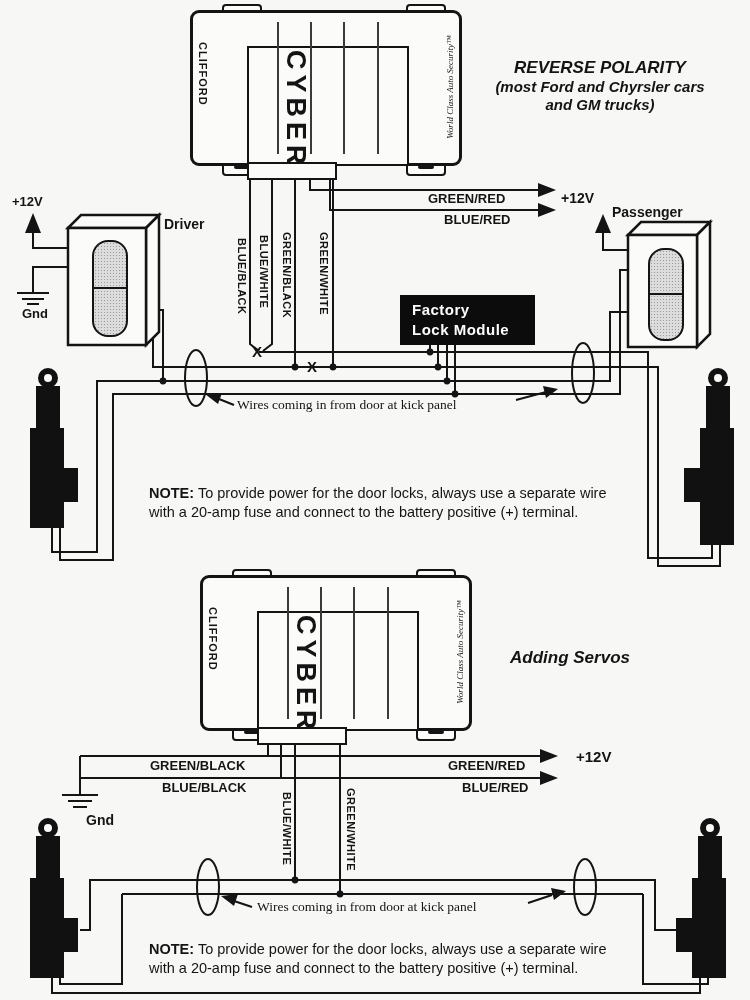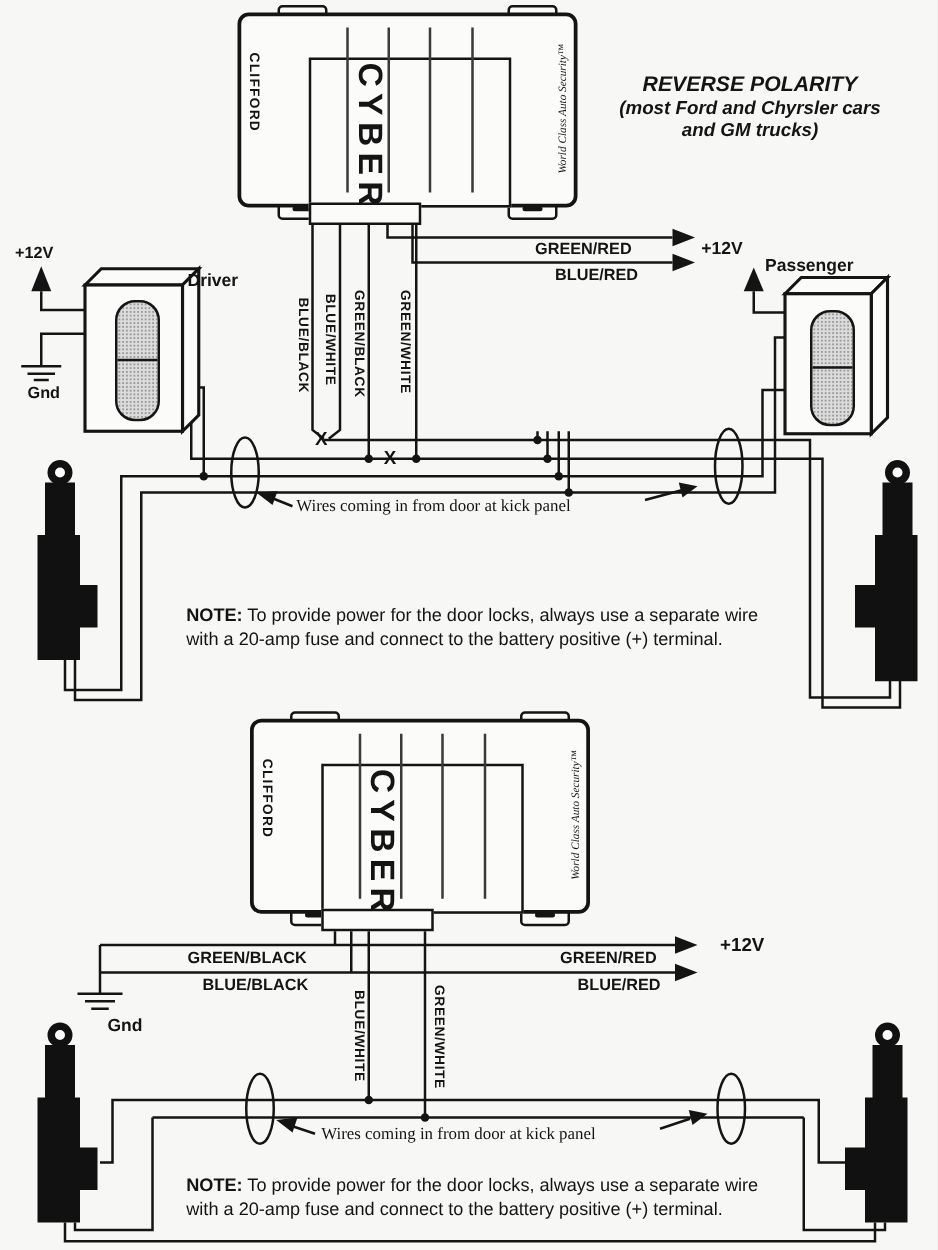--- a/index.html
+++ b/index.html
@@ -169,28 +169,32 @@
     <div class="t2">(most Ford and Chyrsler cars</div>
     <div class="t2">and GM trucks)</div>
   </div>
 
   <div class="abs wlabel" style="left:428px;top:191px;">GREEN/RED</div>
   <div class="abs wlabel" style="left:444px;top:212px;">BLUE/RED</div>
   <div class="abs big12v" style="left:561px;top:190px;">+12V</div>
   <div class="abs wlabel" style="left:12px;top:194px;">+12V</div>
   <div class="abs wlabel" style="left:22px;top:306px;">Gnd</div>
 
-  <div class="abs swlabel" style="left:150px;top:216px;">Driver</div>
+  <div class="abs swlabel" style="left:164px;top:216px;">Driver</div>
   <div class="abs swlabel" style="left:612px;top:204px;">Passenger</div>
 
   <div class="abs vlabel" style="left:236px;top:238px;">BLUE/BLACK</div>
   <div class="abs vlabel" style="left:258px;top:235px;">BLUE/WHITE</div>
   <div class="abs vlabel" style="left:281px;top:232px;">GREEN/BLACK</div>
   <div class="abs vlabel" style="left:318px;top:232px;">GREEN/WHITE</div>
 
+  <div class="abs flm" style="left:400px;top:295px;width:115px;height:45px;">
+    <div>Factory</div>
+    <div>Lock Module</div>
+  </div>
 
   <div class="abs xmark" style="left:252px;top:343px;">X</div>
   <div class="abs xmark" style="left:307px;top:358px;">X</div>
 
   <div class="abs kick" style="left:237px;top:397px;">Wires coming in from door at kick panel</div>
   <div class="abs note" style="left:133px;top:484px;">
     <div><b>NOTE:</b> <span>To provide power for the door locks, always use a separate wire</span></div>
     <div>with a 20-amp fuse and connect to the battery positive (+) terminal.</div>
   </div>
 
@@ -240,20 +244,23 @@
   <div class="abs mod-plate" style="left:257px;top:611px;width:158px;height:116px;"></div>
   <div class="abs mod-ridge" style="left:287px;top:587px;height:132px;"></div>
   <div class="abs mod-ridge" style="left:320px;top:587px;height:132px;"></div>
   <div class="abs mod-ridge" style="left:353px;top:587px;height:132px;"></div>
   <div class="abs mod-ridge" style="left:387px;top:587px;height:132px;"></div>
   <div class="abs mod-conn" style="left:257px;top:727px;width:86px;height:14px;"></div>
   <div class="abs brand" style="left:207px;top:607px;height:70px;">CLIFFORD</div>
   <div class="abs model" style="left:290px;top:615px;height:110px;">CYBER</div>
   <div class="abs tagline" style="left:395px;top:647px;width:130px;">World Class Auto Security™</div>
 
+  <div class="abs title-block" style="left:470px;top:648px;width:200px;">
+    <div class="t1">Adding Servos</div>
+  </div>
 
   <div class="abs wlabel" style="left:150px;top:758px;">GREEN/BLACK</div>
   <div class="abs wlabel" style="left:162px;top:780px;">BLUE/BLACK</div>
   <div class="abs wlabel" style="left:448px;top:758px;">GREEN/RED</div>
   <div class="abs wlabel" style="left:462px;top:780px;">BLUE/RED</div>
   <div class="abs big12v" style="left:576px;top:748px;font-size:15px;">+12V</div>
   <div class="abs wlabel" style="left:86px;top:812px;font-size:14px;">Gnd</div>
 
   <div class="abs vlabel" style="left:281px;top:792px;">BLUE/WHITE</div>
   <div class="abs vlabel" style="left:345px;top:788px;">GREEN/WHITE</div>

